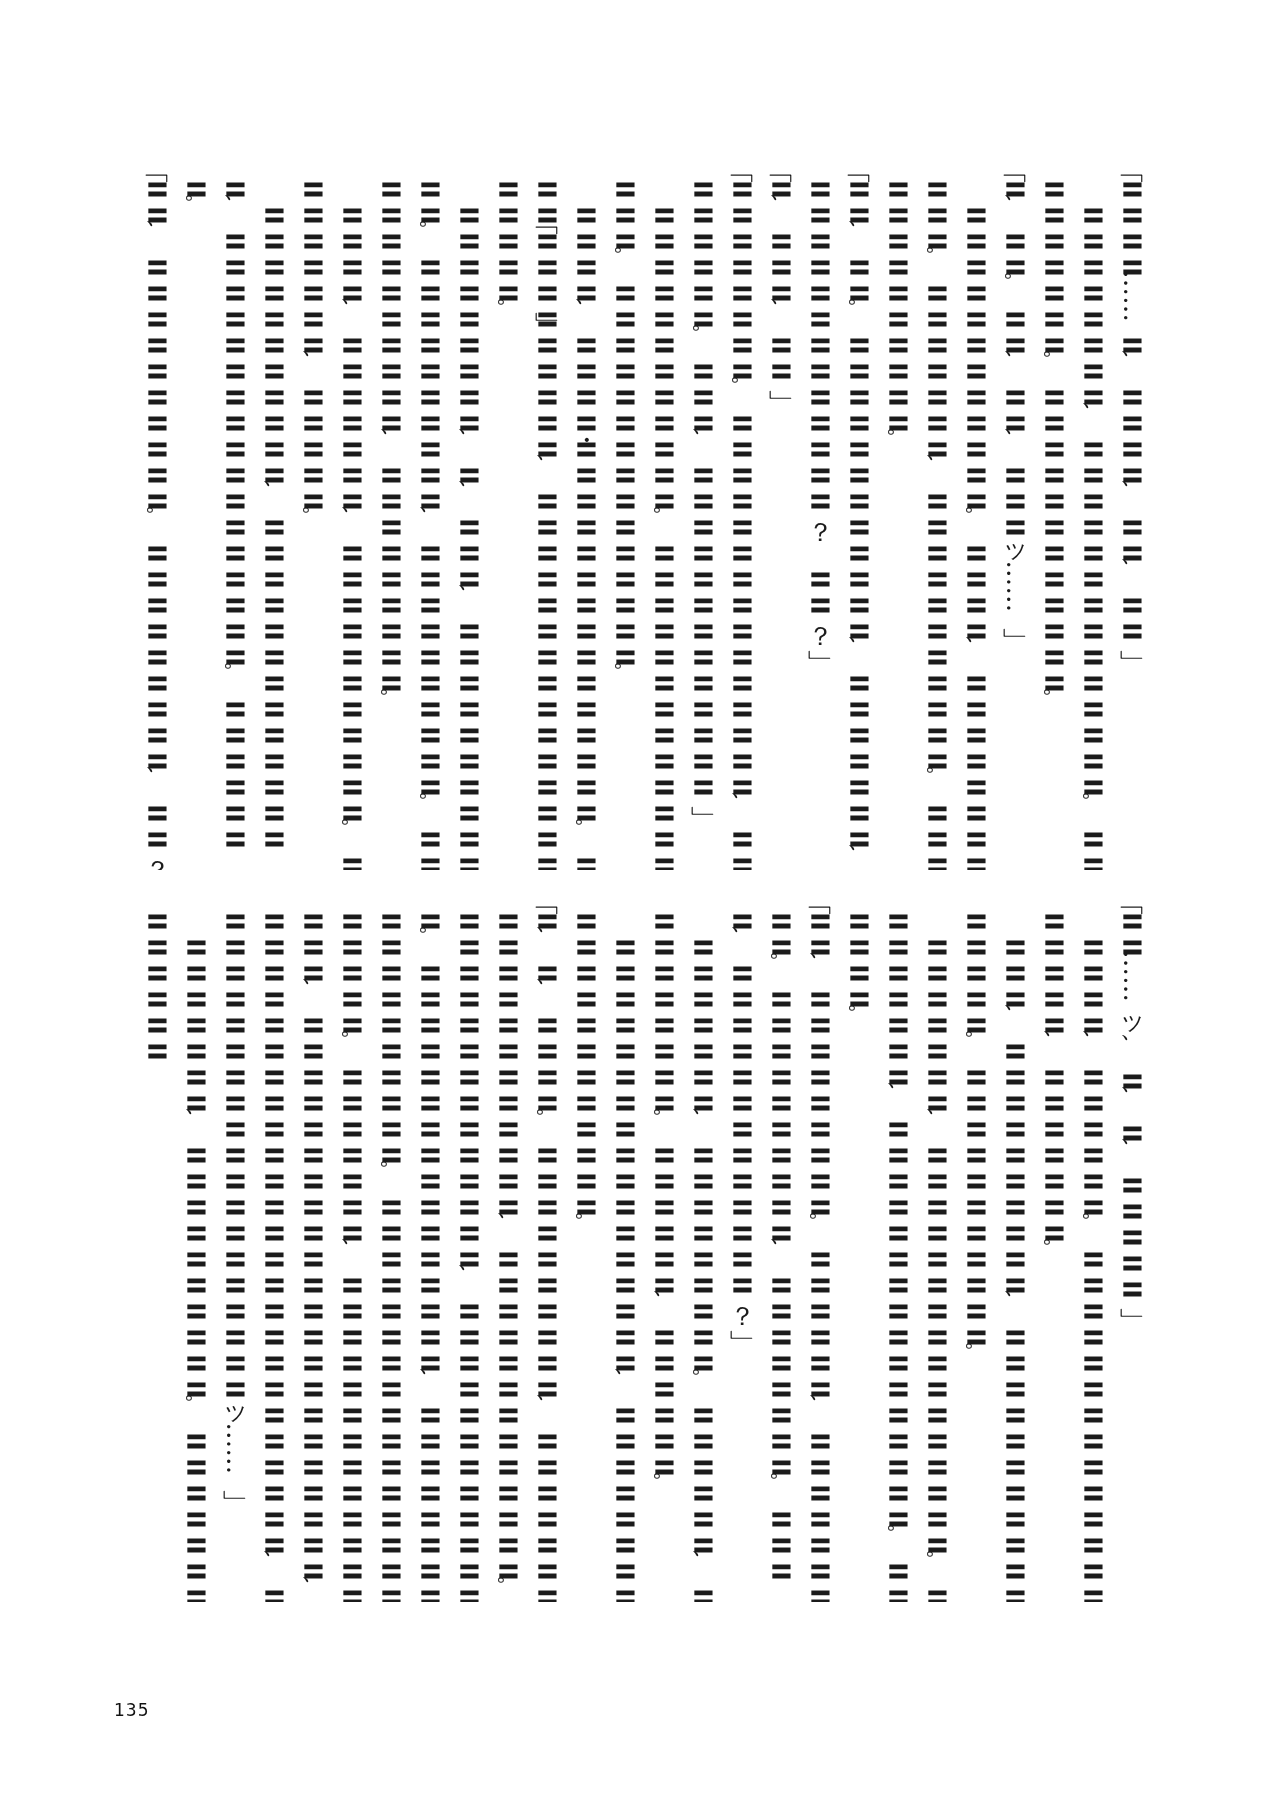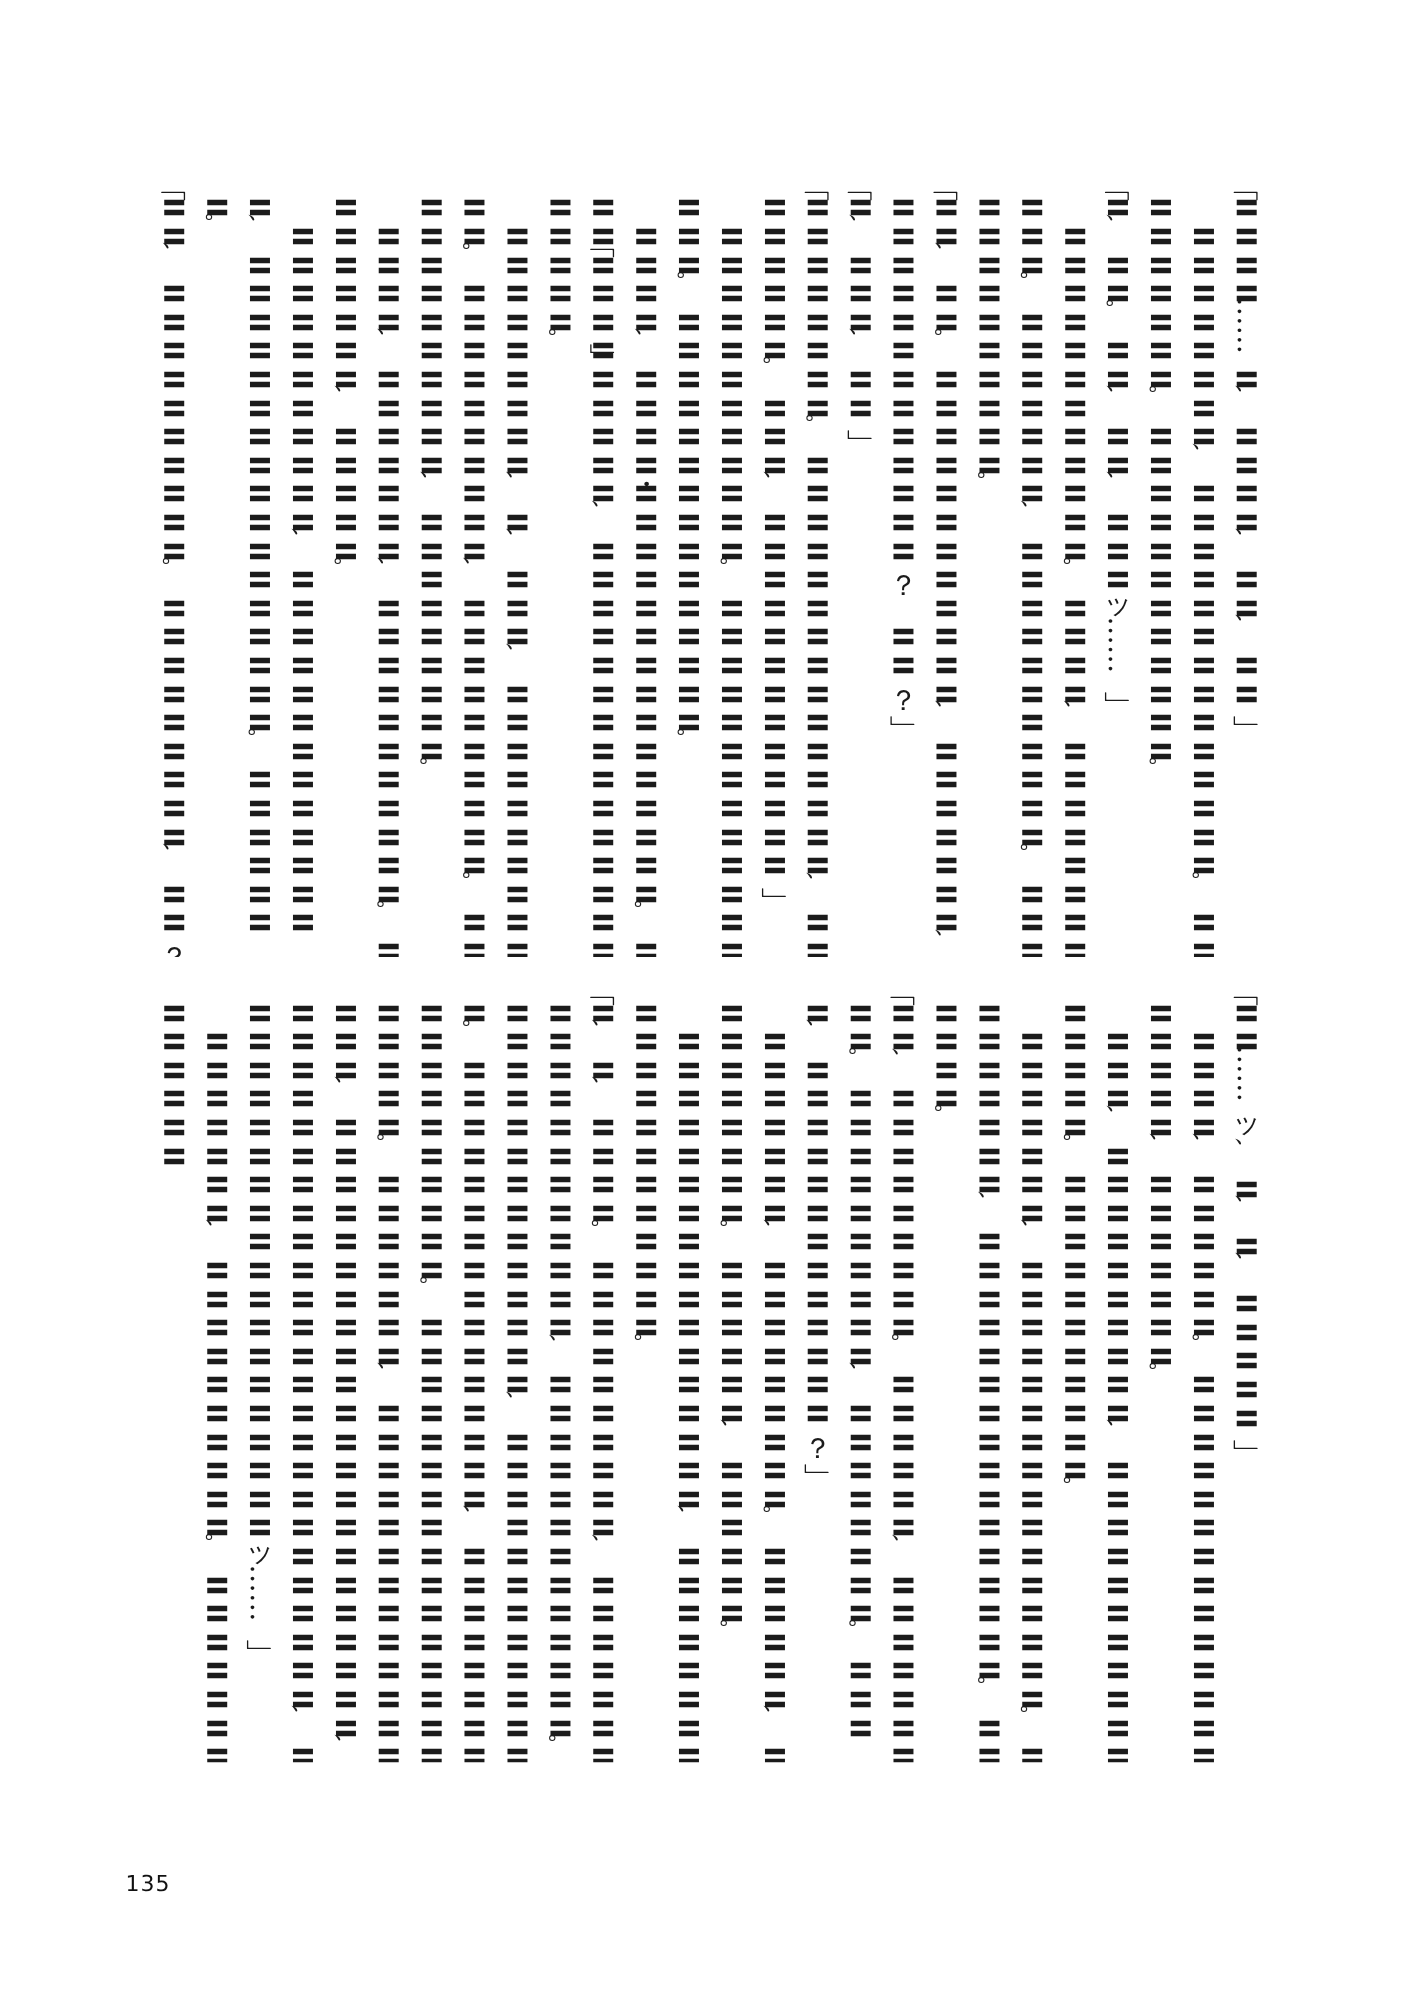--- a/index.html
+++ b/index.html
@@ -44,21 +44,21 @@
     top: 898px;
     right: 128px;
     width: 1014px;
     height: 704px;
   }
   .page-number {
     position: absolute;
     left: 114px;
     top: 1700px;
     font-family: "DejaVu Sans", "Liberation Sans", sans-serif;
-    font-size: 20px;
+    font-size: 17px;
     letter-spacing: 1px;
     color: #111111;
   }
 </style>
 </head>
 <body>
 
 <div class="page">
 
   <div class="vtext block-top">

